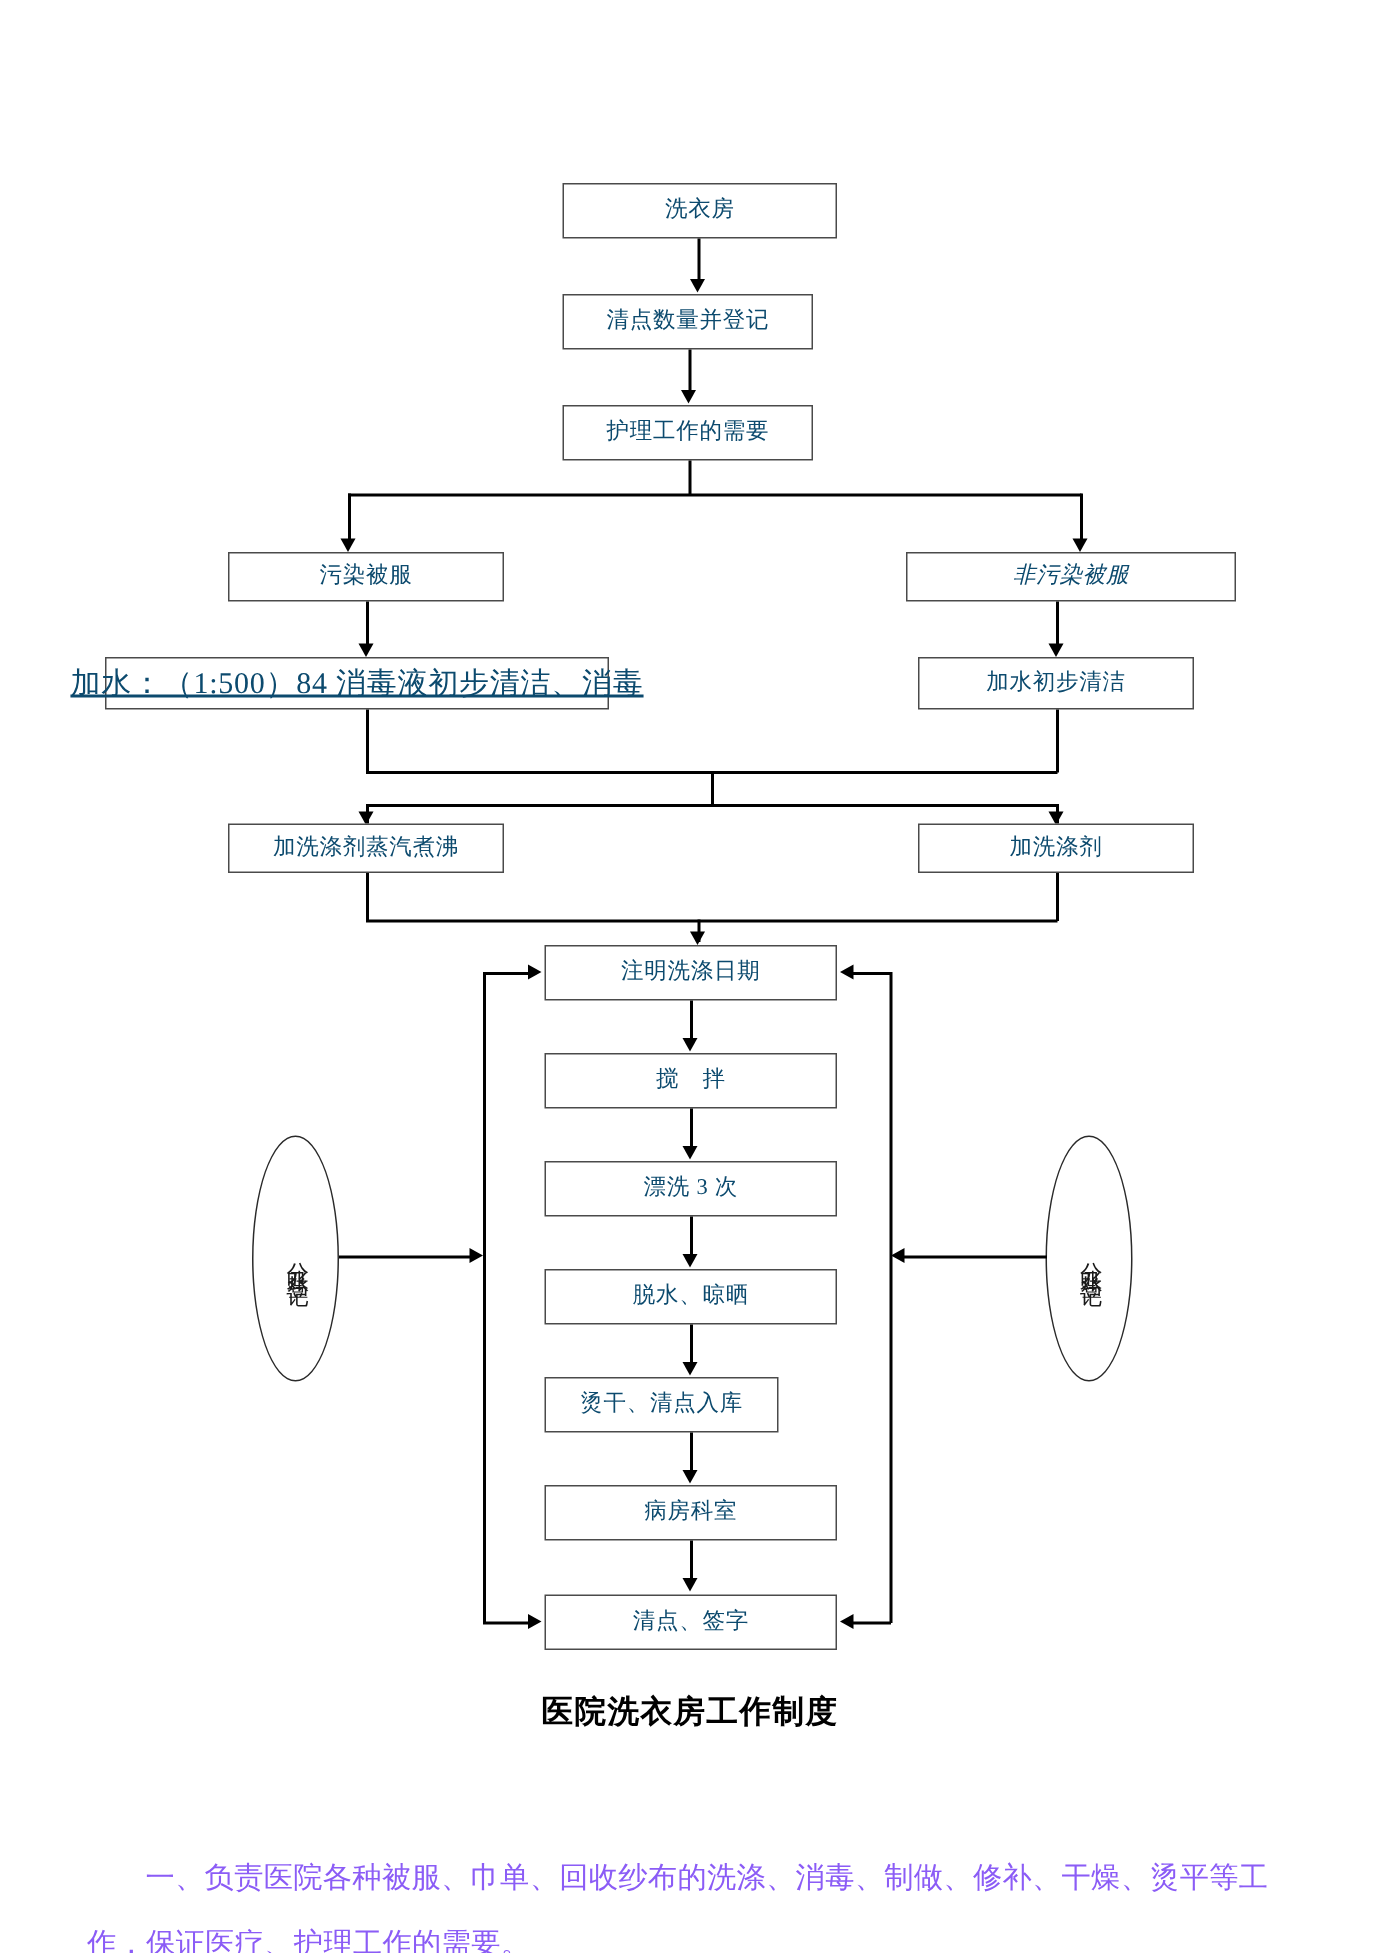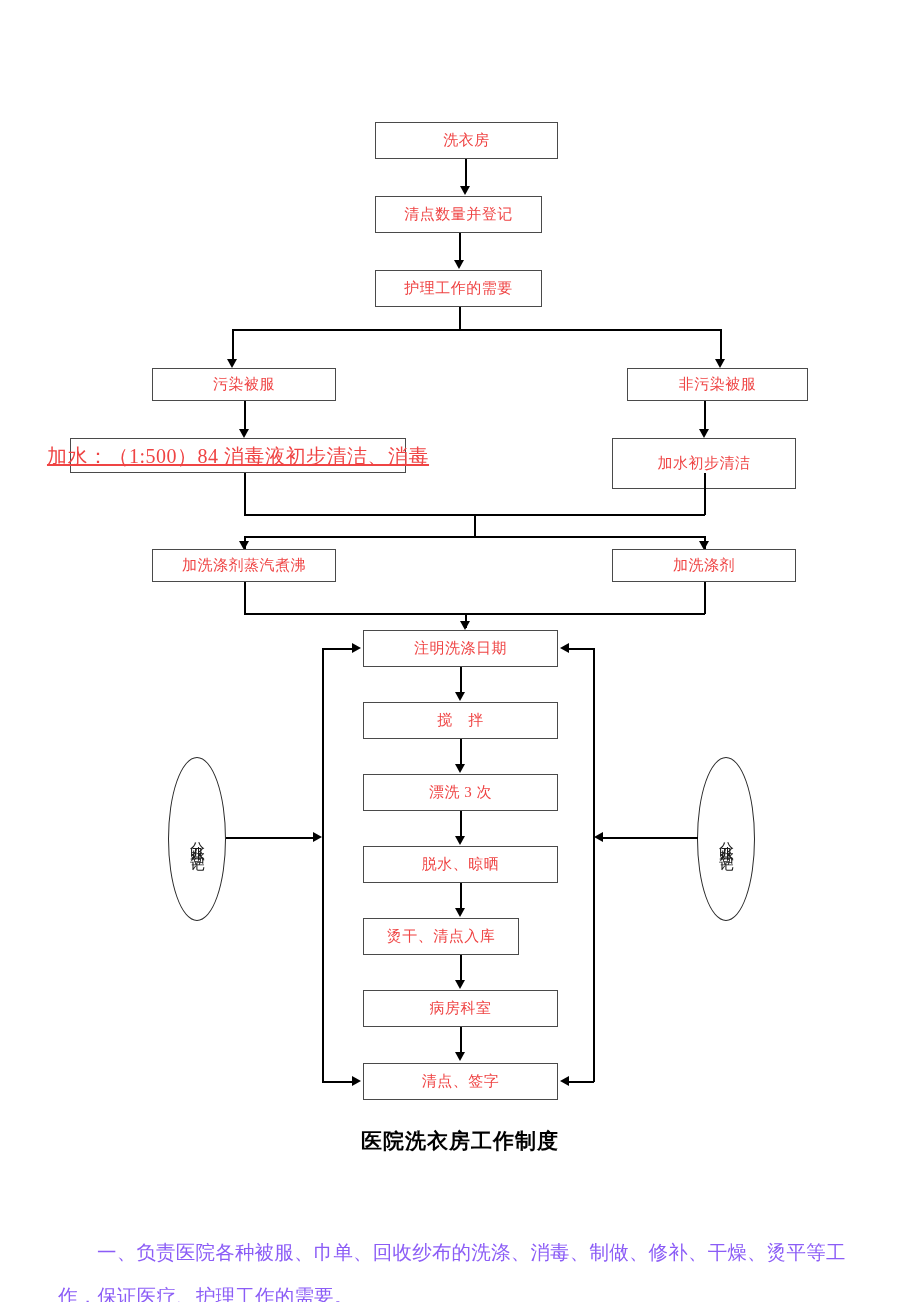--- a/index.html
+++ b/index.html
@@ -31,21 +31,21 @@
     box-sizing: border-box;
     border: 1px solid #4a4a4a;
     background: #ffffff;
     display: flex;
     align-items: center;
     justify-content: center;
     font-size: 15px;
     line-height: 1.1;
     letter-spacing: 0.5px;
     white-space: nowrap;
-    color: #ef4444;
+    color: #0c4a6e;
   }
   .node.wide-label {
     font-size: 20px;
     text-decoration: underline;
   }
   
   .ellipse {
     position: absolute;
     box-sizing: border-box;
     border: 1px solid #2a2a2a;
@@ -136,29 +136,29 @@
     <div class="node" style="left:375px; top:270px; width:167px; height:37px;">护理工作的需要</div>
 
     <div class="ln v" style="left:459px; top:307px; height:23px;"></div>
     <div class="ln h" style="left:232px; top:329px; width:489px;"></div>
     <div class="ln v" style="left:232px; top:329px; height:32px;"></div>
     <div class="arw down" style="left:227px; top:359px;"></div>
     <div class="ln v" style="left:720px; top:329px; height:32px;"></div>
     <div class="arw down" style="left:715px; top:359px;"></div>
 
     <div class="node" style="left:152px; top:368px; width:184px; height:33px;">污染被服</div>
-    <div class="node" style="left:627px; top:368px; width:181px; height:33px;">非污染被服</div>
+    <div class="node" style="left:604px; top:368px; width:220px; height:33px;font-style:italic;">非污染被服</div>
 
     <div class="ln v" style="left:244px; top:401px; height:30px;"></div>
     <div class="arw down" style="left:239px; top:429px;"></div>
     <div class="ln v" style="left:704px; top:401px; height:30px;"></div>
     <div class="arw down" style="left:699px; top:429px;"></div>
 
     <div class="node wide-label" style="left:70px; top:438px; width:336px; height:35px;">加水：（1:500）84 消毒液初步清洁、消毒</div>
-    <div class="node" style="left:612px; top:438px; width:184px; height:51px;">加水初步清洁</div>
+    <div class="node" style="left:612px; top:438px; width:184px; height:35px;">加水初步清洁</div>
 
     <div class="ln v" style="left:244px; top:473px; height:42px;"></div>
     <div class="ln v" style="left:704px; top:473px; height:42px;"></div>
     <div class="ln h" style="left:244px; top:514px; width:461px;"></div>
     <div class="ln v" style="left:474px; top:514px; height:23px;"></div>
     <div class="ln h" style="left:244px; top:536px; width:461px;"></div>
     <div class="ln v" style="left:244px; top:536px; height:14px;"></div>
     <div class="arw down" style="left:239px; top:541px;"></div>
     <div class="ln v" style="left:704px; top:536px; height:14px;"></div>
     <div class="arw down" style="left:699px; top:541px;"></div>

